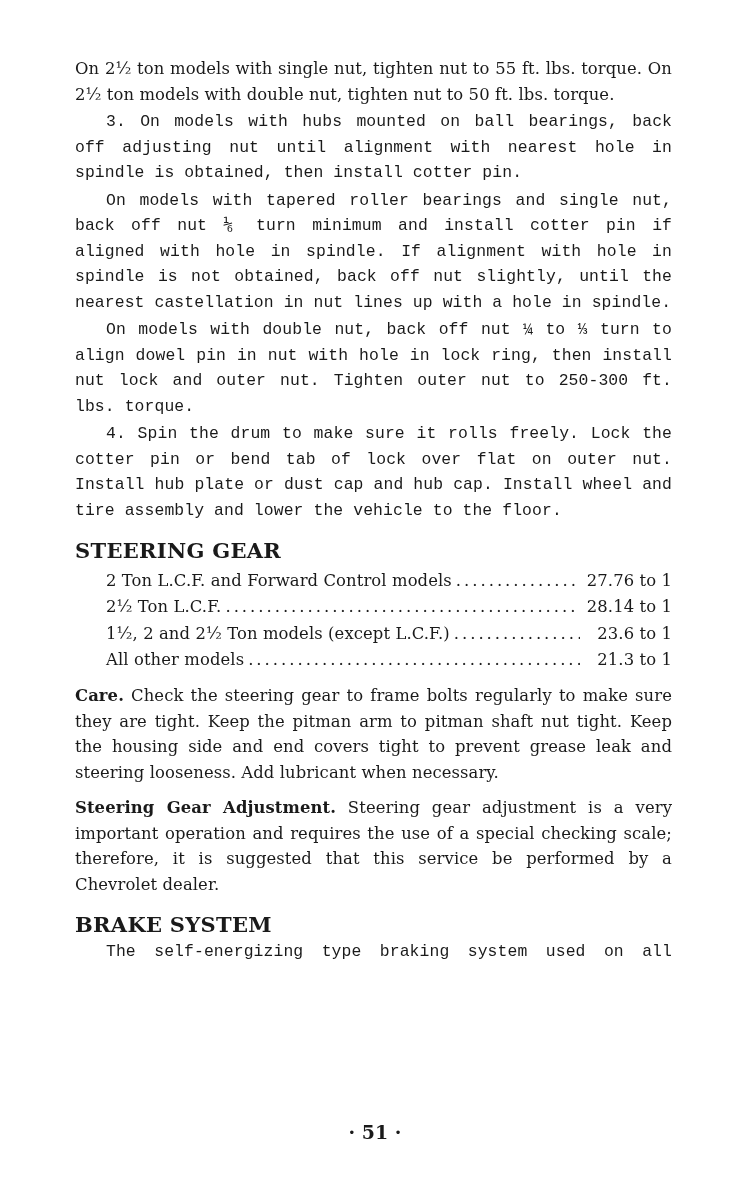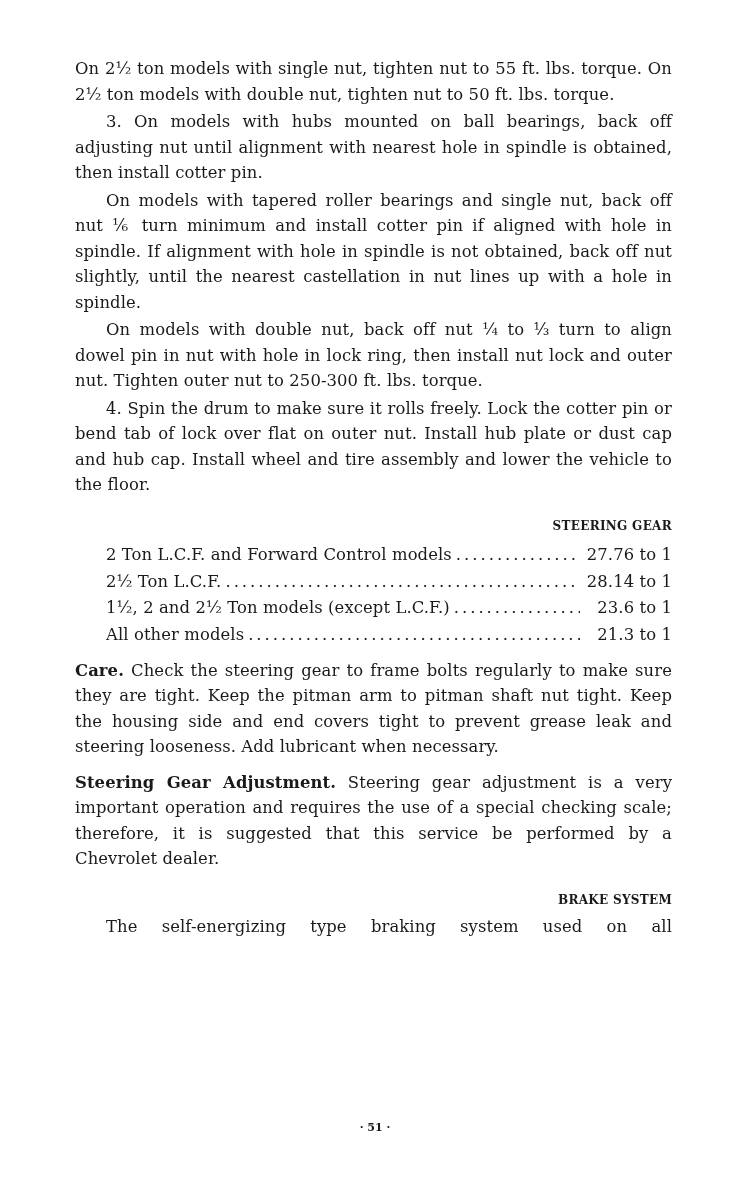--- a/index.html
+++ b/index.html
@@ -7,40 +7,40 @@
       width: 750px; height: 1195px; position: relative; overflow: hidden;
       font-family: "DejaVu Serif", "Liberation Serif", serif;
       color: #1a1a1a;
     }
     .page {
       position: absolute; left: 75px; top: 56px; width: 597px;
       font-size: 16.4px; line-height: 25.5px;
       letter-spacing: 0.1px;
     }
     p { margin: 0; text-align: justify; text-align-last: left; }
-    .indent { text-indent: 31px; }
+    .indent { text-indent: 31px; font-family: Liberation Mono, monospace; }
     .gap { margin-top: 2px; }
     .heading {
-      text-align: right; font-weight: bold; font-size: 12px;
+      text-align: left; font-weight: bold; font-size: 21px;
       margin-top: 14px; margin-bottom: 0px; line-height: 28px;
       letter-spacing: 0.3px;
     }
     .table { margin-top: 2px; padding-left: 31px; }
     .row { display: flex; align-items: center; height: 26.5px; }
     .row .label { white-space: nowrap; }
     .row .dots {
       flex: 1; overflow: hidden; white-space: nowrap; margin: 0 6px 0 4px;
       letter-spacing: 3px;
     }
     .row .value { white-space: nowrap; text-align: right; min-width: 86px; }
     .lead { font-weight: bold; }
     .para-gap { margin-top: 10px; }
     .page-number {
       position: absolute; top: 1121px; left: 0; width: 750px;
-      text-align: center; font-weight: bold; font-size: 11px;
+      text-align: center; font-weight: bold; font-size: 19px;
     }
   </style>
 </head>
 <body>
 
 <div class="page">
   <p>On 2½ ton models with single nut, tighten nut to 55 ft. lbs. torque. On 2½ ton models with double nut, tighten nut to 50 ft. lbs. torque.</p>
   <p class="indent gap">3. On models with hubs mounted on ball bearings, back off adjusting nut until alignment with nearest hole in spindle is obtained, then install cotter pin.</p>
   <p class="indent gap">On models with tapered roller bearings and single nut, back off nut ⅙ turn minimum and install cotter pin if aligned with hole in spindle. If alignment with hole in spindle is not obtained, back off nut slightly, until the nearest castellation in nut lines up with a hole in spindle.</p>
   <p class="indent gap">On models with double nut, back off nut ¼ to ⅓ turn to align dowel pin in nut with hole in lock ring, then install nut lock and outer nut. Tighten outer nut to 250-300 ft. lbs. torque.</p>

